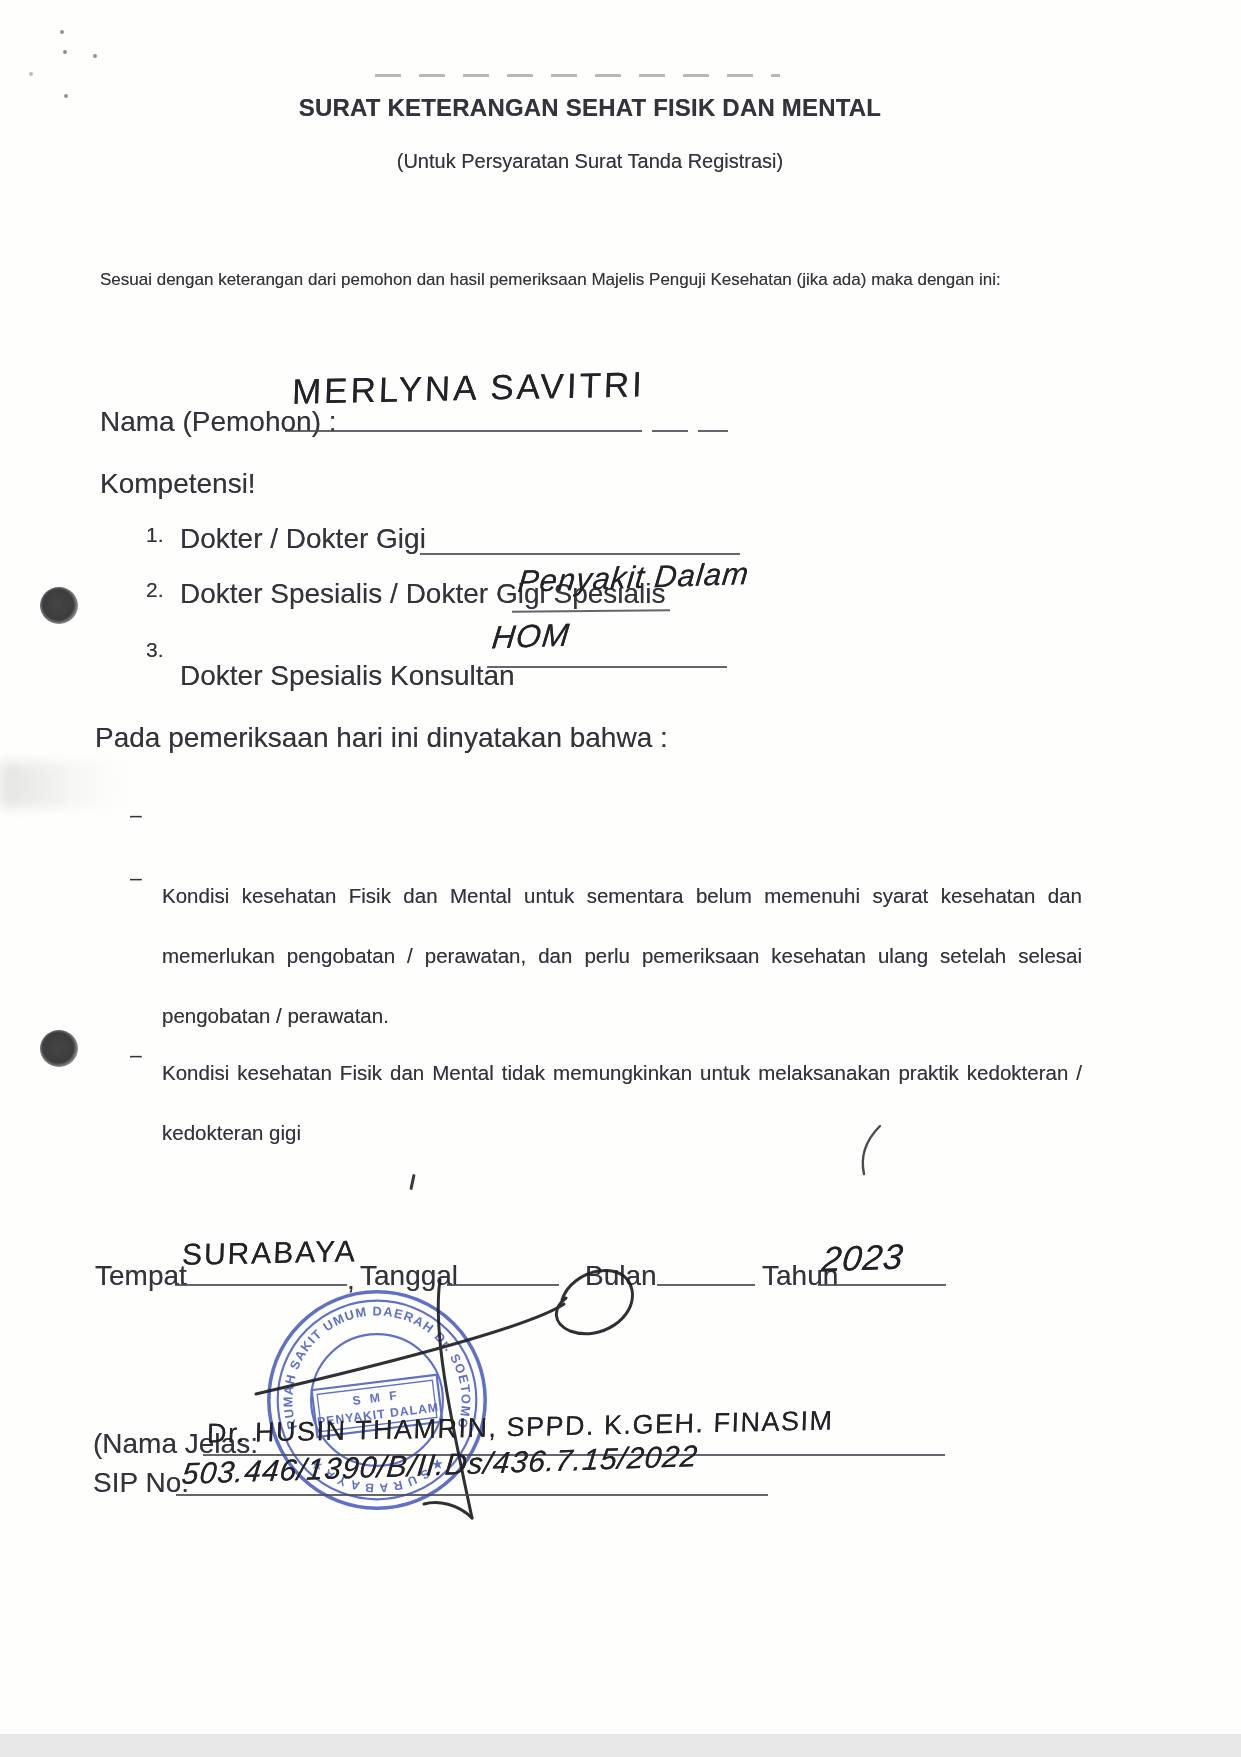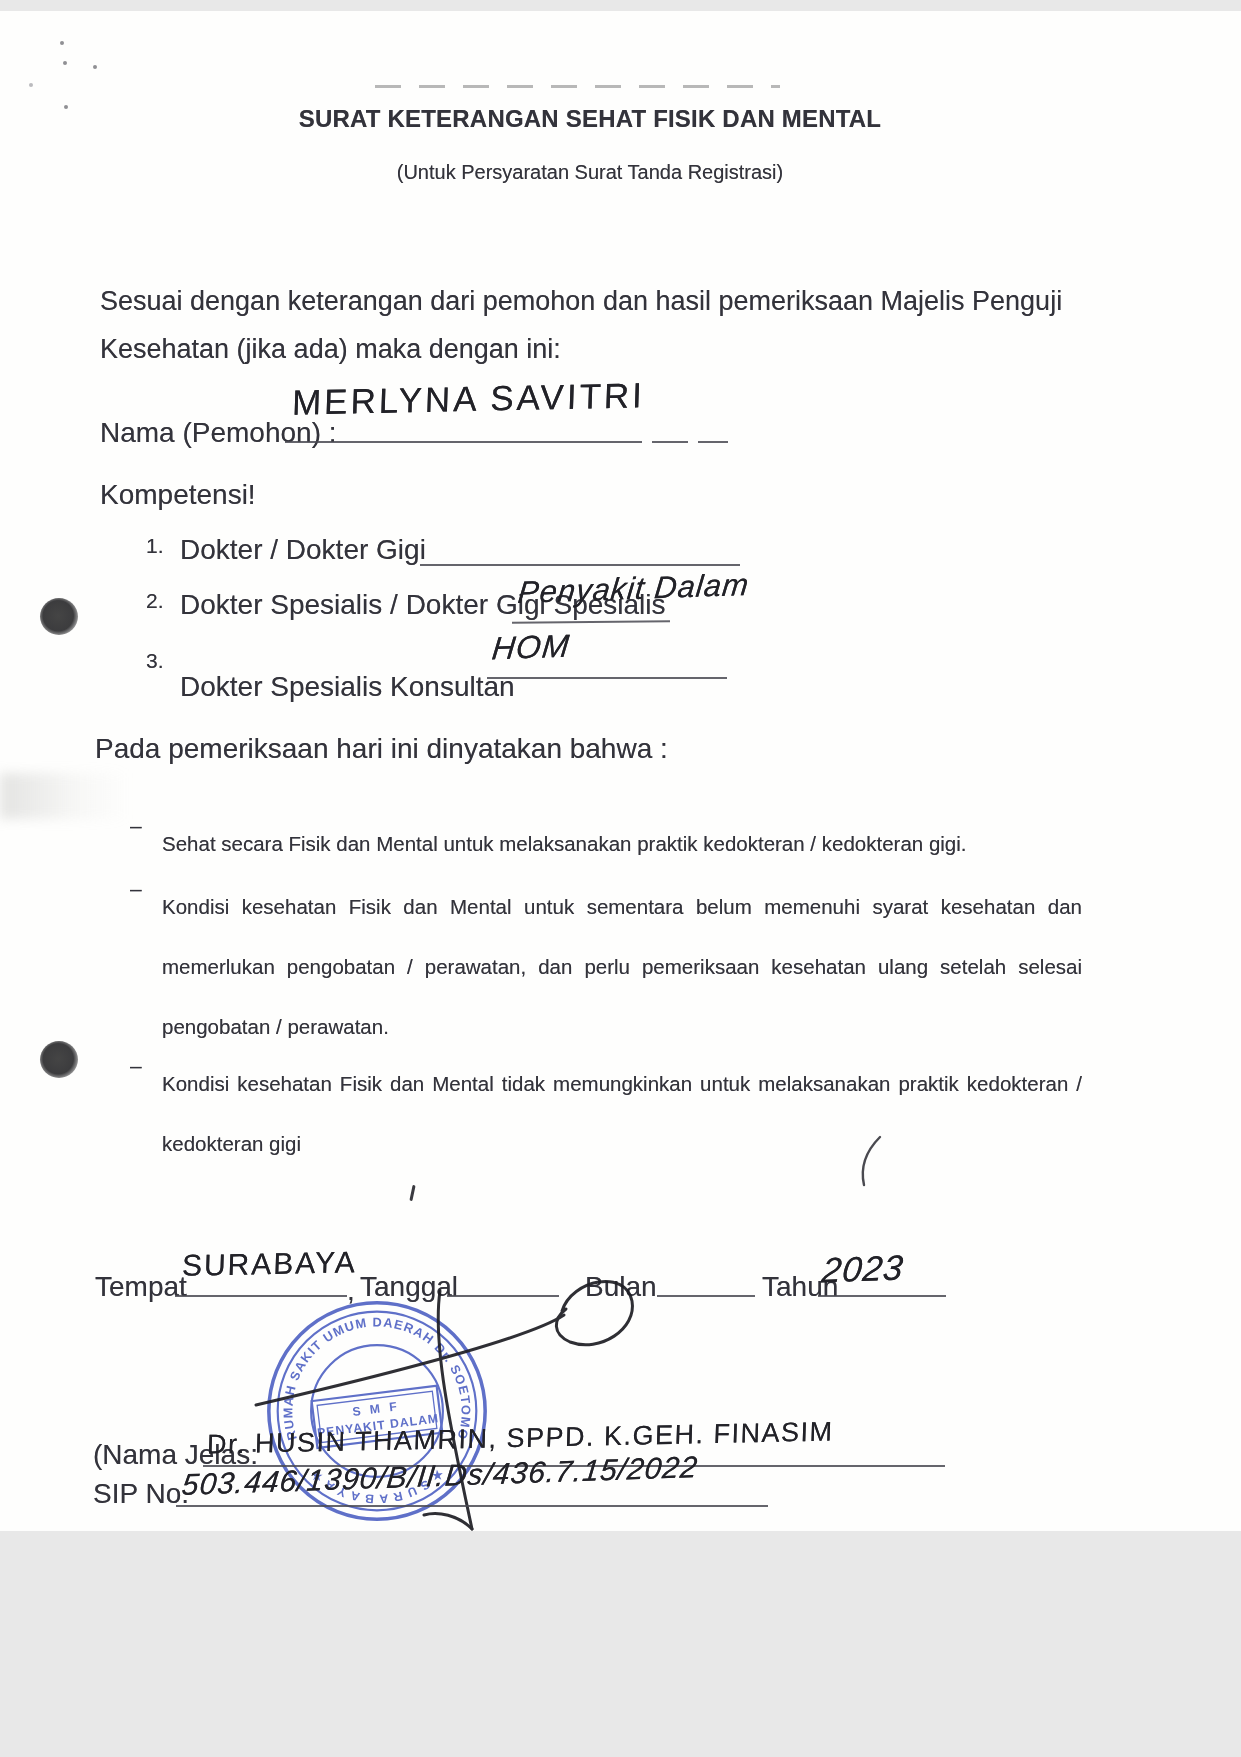--- a/index.html
+++ b/index.html
@@ -1,25 +1,25 @@
 <!DOCTYPE html>
 <html><head>
 <meta charset="utf-8">
 <style>
   html,body{margin:0;padding:0;background:#e8e8e8;}
   .page{
-    position:relative;width:1241px;height:1520px;margin:11px auto;
+    position:relative;width:1241px;height:1734px;margin:0 auto;
     background:#fefefd;overflow:hidden;
     font-family:"Liberation Sans",sans-serif;color:#32323a;
   }
   .abs{position:absolute;}
   .printed{color:#33333b;text-shadow:0 0 .5px rgba(45,45,55,.55);}
   .title{font-weight:bold;font-size:24px;letter-spacing:.2px;}
   .subtitle{font-size:20px;}
-  .body-text{font-size:27px;line-height:48px;}
+  .body-text{font-size:17px;line-height:28px;}
   .label{font-size:28px;white-space:nowrap;}
   .list-num{font-size:21px;}
   .stmt{font-size:20.5px;line-height:60px;text-align:justify;}
   .stmt-dash{font-size:21px;}
   .formline{position:absolute;height:2px;background:#4a4a52;opacity:.85;}
   .hw{
     font-family:"Liberation Sans",sans-serif;color:#222228;
     white-space:nowrap;text-shadow:0 0 .6px rgba(20,20,25,.8);
   }
   .hw-caps{letter-spacing:3px;transform:rotate(-1.2deg) skewX(-3deg);}
@@ -74,21 +74,20 @@
   <div class="formline" style="left:512px;top:610px;width:158px;transform:rotate(-.6deg);"></div>
 
   <div class="abs printed list-num" style="left:146px;top:638px;">3.</div>
   <div class="abs printed label" style="left:180px;top:660px;">Dokter Spesialis Konsultan</div>
   <div class="abs hw hw-script" style="left:492px;top:618px;font-size:32px;">HOM</div>
   <div class="formline" style="left:487px;top:666px;width:240px;"></div>
 
   <div class="abs printed label" style="left:95px;top:722px;">Pada pemeriksaan hari ini dinyatakan bahwa :</div>
 
   <div class="abs printed stmt-dash" style="left:130px;top:803px;">–</div>
-  <div class="abs printed stmt" style="left:162px;top:803px;width:920px;text-align:left;">Sehat secara Fisik dan Mental untuk melaksanakan praktik kedokteran / kedokteran gigi.</div>
 
   <div class="abs printed stmt-dash" style="left:130px;top:866px;">–</div>
   <div class="abs printed stmt" style="left:162px;top:866px;width:920px;">Kondisi kesehatan Fisik dan Mental untuk sementara belum memenuhi syarat kesehatan dan memerlukan pengobatan / perawatan, dan perlu pemeriksaan kesehatan ulang setelah selesai pengobatan / perawatan.</div>
 
   <div class="abs printed stmt-dash" style="left:130px;top:1043px;">–</div>
   <div class="abs printed stmt" style="left:162px;top:1043px;width:920px;">Kondisi kesehatan Fisik dan Mental tidak memungkinkan untuk melaksanakan praktik kedokteran / kedokteran gigi</div>
 
   <div class="punch" style="left:40px;top:587px;"></div>
   <div class="punch" style="left:40px;top:1030px;"></div>
 

